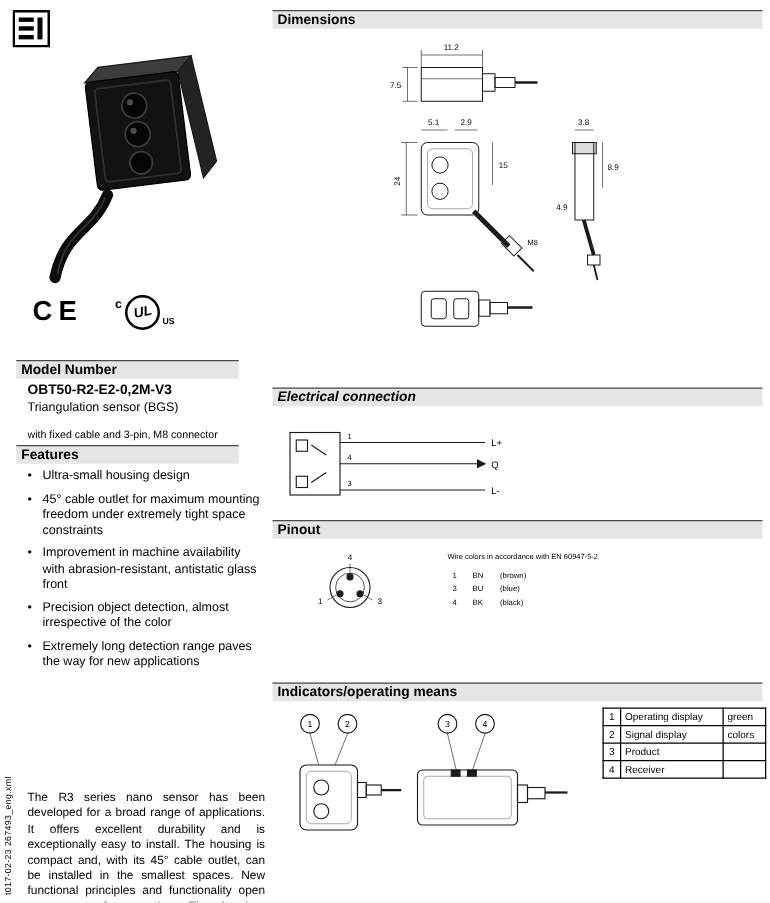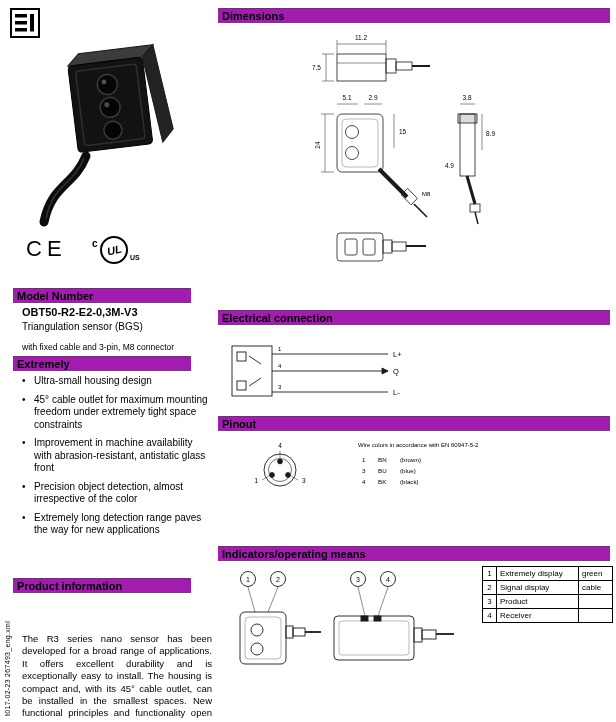--- a/index.html
+++ b/index.html
@@ -1,31 +1,31 @@
 <!DOCTYPE html>
 <html><head>
 <meta charset="utf-8">
 <style>
   * { margin:0; padding:0; box-sizing:border-box; }
   html,body { background:#e9e9e9; }
   body { font-family:"Liberation Sans", sans-serif; color:#000; }
   .page { position:relative; width:616px; height:722px; background:#ffffff; overflow:hidden; margin:0 auto; }
 
   .section-header {
-    position:absolute; height:15px; background:#a21caf; border-top:1px solid #4a4a4a;
+    position:absolute; height:15px; background:#e5e5e5; border-top:1px solid #4a4a4a;
     font-size:11px; font-weight:bold; padding:1px 4px; line-height:13px;
   }
   .hdr-left  { left:13px;  width:178px; }
   .hdr-right { left:218px; width:392px; }
 
   .logo { position:absolute; left:10px; top:8px; }
   .photo { position:absolute; left:28px; top:36px; }
 
   .certs { position:absolute; left:26px; top:236px; width:160px; height:36px; }
-  .ce { font-size:22px; letter-spacing:5px; font-weight:normal; }
+  .ce { font-size:22px; letter-spacing:5px; font-weight:bold; }
   .ul-wrap { position:absolute; left:66px; top:0px; width:56px; height:34px; }
   .ul-c { position:absolute; left:0; top:2px; font-size:10px; font-weight:bold; }
   .ul-circle { position:absolute; left:8px; top:0; width:28px; height:28px; border:2.5px solid #000; border-radius:50%;
                display:flex; align-items:center; justify-content:center; }
   .ul-core { font-size:11px; font-weight:bold; font-style:italic; transform:rotate(-12deg); }
   .ul-us { position:absolute; left:38px; top:18px; font-size:7px; font-weight:bold; }
 
   .model-number { position:absolute; left:22px; top:306px; font-size:11px; font-weight:bold; }
   .model-type   { position:absolute; left:22px; top:321px; font-size:10px; }
   .model-detail { position:absolute; left:22px; top:342px; font-size:8.5px; }
@@ -85,25 +85,25 @@
     <span class="ul-wrap">
       <span class="ul-c">c</span>
       <span class="ul-circle">
         <span class="ul-core">UL</span>
       </span>
       <span class="ul-us">US</span>
     </span>
   </div>
 
   <div class="section-header hdr-left" style="top:288px;">Model Number</div>
-  <div class="model-number">OBT50-R2-E2-0,3M-V3</div>
+  <div class="model-number">OBT50-R2-E2-0,2M-V3</div>
   <div class="model-type">Triangulation sensor (BGS)</div>
   <div class="model-detail">with fixed cable and 3-pin, M8 connector</div>
 
-  <div class="section-header hdr-left" style="top:356px;">Extremely</div>
+  <div class="section-header hdr-left" style="top:356px;">Features</div>
   <div class="features-list">
     <div class="feature">
         <span class="bullet"></span>
         <span class="ftext">Ultra-small housing design</span>
       </div>
     <div class="feature">
         <span class="bullet"></span>
         <span class="ftext">45° cable outlet for maximum mounting freedom under extremely tight space constraints</span>
       </div>
     <div class="feature">
@@ -113,21 +113,20 @@
     <div class="feature">
         <span class="bullet"></span>
         <span class="ftext">Precision object detection, almost irrespective of the color</span>
       </div>
     <div class="feature">
         <span class="bullet"></span>
         <span class="ftext">Extremely long detection range paves the way for new applications</span>
       </div>
   </div>
 
-  <div class="section-header hdr-left" style="top:578px;">Product information</div>
   <div class="product-info-text">The R3 series nano sensor has been developed for a broad range of applications. It offers excellent durability and is exceptionally easy to install. The housing is compact and, with its 45° cable outlet, can be installed in the smallest spaces. New functional principles and functionality open up a range of new options. The abrasion-resistant lens allows long operating times close to the moving object.</div>
 
   <div class="side-text">t017-02-23      267493_eng.xml</div>
 
   <div class="section-header hdr-right" style="top:8px;">Dimensions</div>
   <svg class="drw" style="left:224px; top:26px;" width="380" height="268" viewBox="0 0 380 268">
 
     <g stroke="#1a1a1a" stroke-width="0.8" fill="none">
       <line x1="113" y1="18" x2="162" y2="18" stroke-width="0.5"></line>
       <line x1="113" y1="14" x2="113" y2="28" stroke-width="0.5"></line>
@@ -181,21 +180,21 @@
     <g stroke="#1a1a1a" stroke-width="0.8" fill="none">
       <rect x="113" y="207" width="46" height="28" rx="3"></rect>
       <rect x="121" y="213" width="12" height="16" rx="2"></rect>
       <rect x="139" y="213" width="12" height="16" rx="2"></rect>
       <rect x="159" y="214" width="9" height="13"></rect>
       <rect x="168" y="216" width="14" height="9"></rect>
       <line x1="182" y1="220" x2="202" y2="220" stroke-width="2"></line>
     </g>
   </svg>
 
-  <div class="section-header hdr-right" style="top:310px;">Electrical connection</div>
+  <div class="section-header hdr-right" style="top:310px;font-style:italic;">Electrical connection</div>
   <svg class="drw" style="left:228px; top:334px;" width="240" height="80" viewBox="0 0 240 80">
     <g stroke="#1a1a1a" stroke-width="0.9" fill="none">
       <rect x="4" y="12" width="40" height="50"></rect>
       <rect x="9" y="18" width="9" height="9"></rect>
       <rect x="9" y="47" width="9" height="9"></rect>
       <line x1="21" y1="22" x2="33" y2="30"></line>
       <line x1="21" y1="52" x2="33" y2="44"></line>
       <line x1="44" y1="20" x2="160" y2="20"></line>
       <line x1="44" y1="37" x2="160" y2="37"></line>
       <line x1="44" y1="58" x2="160" y2="58"></line>
@@ -272,27 +271,27 @@
       <rect x="188" y="64" width="8" height="14"></rect>
       <rect x="196" y="66" width="14" height="9"></rect>
       <line x1="210" y1="70" x2="228" y2="70" stroke-width="1.8"></line>
     </g>
   </svg>
 
   <table class="ind-table">
     <tbody>
         <tr>
       <td class="c-num">1</td>
-      <td class="c-label">Extremely display</td>
+      <td class="c-label">Operating display</td>
       <td class="c-val">green</td>
     </tr>
     <tr>
       <td class="c-num">2</td>
       <td class="c-label">Signal display</td>
-      <td class="c-val">cable</td>
+      <td class="c-val">colors</td>
     </tr>
     <tr>
       <td class="c-num">3</td>
       <td class="c-label">Product</td>
       <td class="c-val"></td>
     </tr>
     <tr>
       <td class="c-num">4</td>
       <td class="c-label">Receiver</td>
       <td class="c-val"></td>

